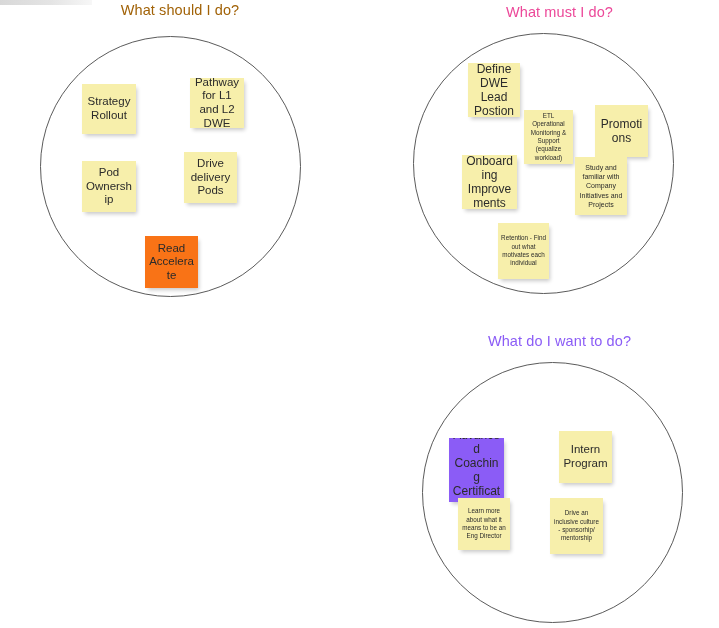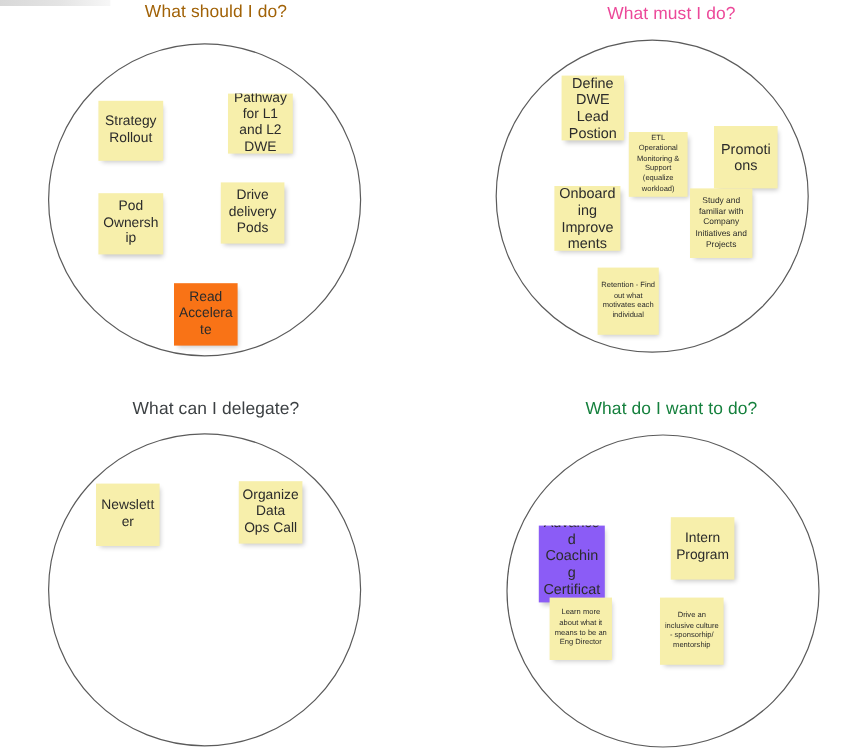--- a/index.html
+++ b/index.html
@@ -125,36 +125,23 @@
 
     <div class="note sz-sm" style="left: 175px; top: 157px; width: 52px; height: 58px; background: rgb(247, 239, 171);">
       <span>Study and familiar with Company Initiatives and Projects</span>
     </div>
 
     <div class="note sz-xs" style="left: 98px; top: 223px; width: 51px; height: 56px; background: rgb(247, 239, 171);">
       <span>Retention - Find out what motivates each individual</span>
     </div>
   </div>
 
-  <div class="quadrant" style="left:0px; top:325px; width:360px; height:303px;">
-    <div class="quad-title" style="top: 8px; color: rgb(60, 64, 67);">What can I delegate?</div>
-    <div class="circle" style="left: 40px; top: 36px; width: 261px; height: 261px; border-color: rgb(91, 91, 91);"></div>
-
-    <div class="note sz-lg" style="left: 80px; top: 78px; width: 53px; height: 52px; background: rgb(247, 239, 171);">
-      <span>Newsletter</span>
-    </div>
-
-    <div class="note sz-lg" style="left: 199px; top: 76px; width: 53px; height: 52px; background: rgb(247, 239, 171);">
-      <span>Organize Data Ops Call</span>
-    </div>
-
-  </div>
 
   <div class="quadrant" style="left:400px; top:325px; width:319px; height:303px;">
-    <div class="quad-title" style="top: 8px; color: #15803d;">What do I want to do?</div>
+    <div class="quad-title" style="top: 8px; color: #8b5cf6;">What do I want to do?</div>
     <div class="circle" style="left: 22px; top: 37px; width: 261px; height: 261px; border-color: rgb(91, 91, 91);"></div>
 
     <div class="note sz-md" style="left: 49px; top: 100px; width: 55px; height: 64px; background: #8b5cf6; margin-top: 13px;">
       <span>Advanced Coaching Certification</span>
     </div>
 
     <div class="note sz-lg" style="left: 159px; top: 106px; width: 53px; height: 52px; background: rgb(247, 239, 171);">
       <span>Intern Program</span>
     </div>
 

